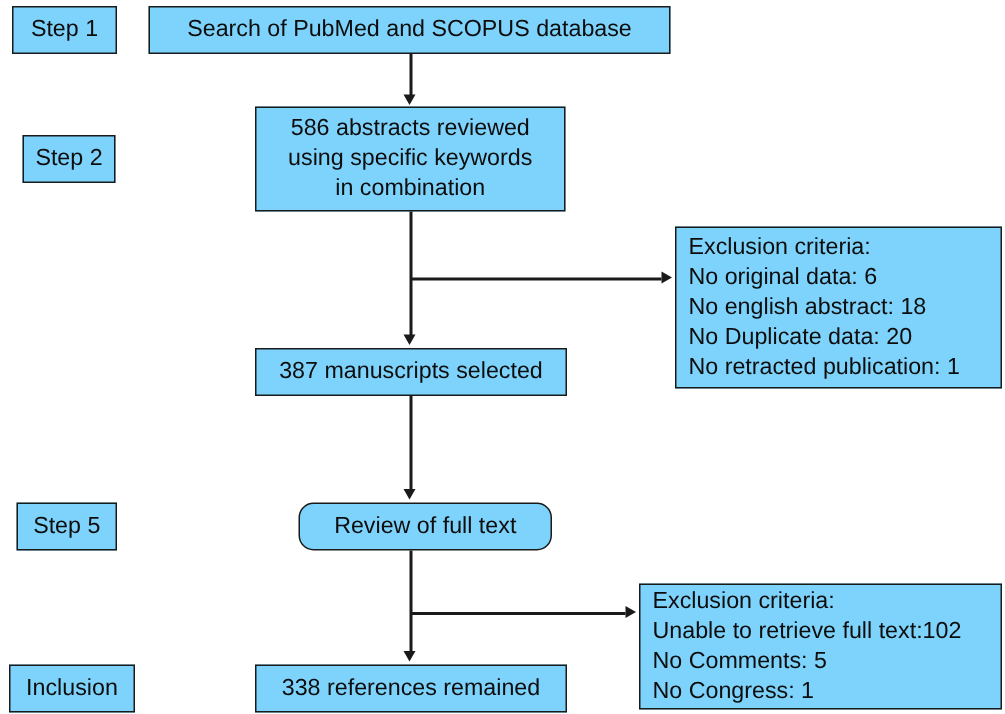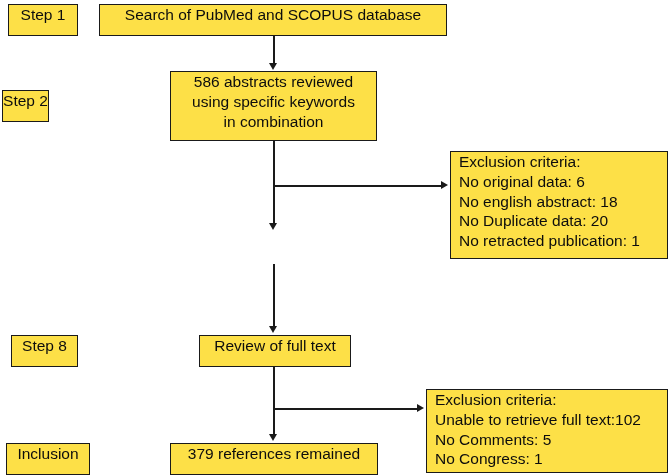--- a/index.html
+++ b/index.html
@@ -19,22 +19,23 @@
     height: 476px;
     background: #ffffff;
     overflow: hidden;
   }
 
   
   .box {
     position: absolute;
     box-sizing: border-box;
     border: 1.6px solid #1a1a1a;
-    background: #fde047;
+    background: #7dd3fc;
     display: flex;
+    align-items: center;
     justify-content: center;
     font-size: 15.5px;
     line-height: 1.28;
     color: #0d0d0d;
     text-align: center;
     white-space: pre-line;
   }
   .box.left-align {
     justify-content: flex-start;
     text-align: left;
@@ -76,49 +77,52 @@
 </style>
 </head>
 <body>
 
 <div id="canvas">
 
   <div class="box step-tag" style="left:8px; top:4px; width:70px; height:32px;">
     <span class="inner">Step 1</span>
   </div>
 
-  <div class="box step-tag" style="left:2px; top:90px; width:47px; height:32px;">
+  <div class="box step-tag" style="left:15px; top:90px; width:62px; height:32px;">
     <span class="inner">Step 2</span>
   </div>
 
   <div class="box step-tag" style="left:11px; top:335px; width:67px; height:32px;">
-    <span class="inner">Step 8</span>
+    <span class="inner">Step 5</span>
   </div>
 
   <div class="box" style="left:99px; top:4px; width:348px; height:32px;">
     <span class="inner">Search of PubMed and SCOPUS database</span>
   </div>
 
   <div class="box step-tag" style="left:6px; top:443px; width:84px; height:32px;">
     <span class="inner">Inclusion</span>
   </div>
 
   <div class="box" style="left:170px; top:71px; width:207px; height:70px;">
     <span class="inner">586 abstracts reviewed
 using specific keywords
 in combination</span>
   </div>
 
+  <div class="box" style="left:170px; top:232px; width:208px; height:32px;">
+    <span class="inner">387 manuscripts selected</span>
+  </div>
 
-  <div class="box" style="left:199px; top:335px; width:152px; height:32px;">
+  <div class="box" style="left:199px; top:335px; width:169px; height:32px;border-radius:10px;">
     <span class="inner">Review of full text</span>
   </div>
 
   <div class="box" style="left:170px; top:443px; width:208px; height:32px;">
-    <span class="inner">379 references remained</span>
+    <span class="inner">338 references remained</span>
   </div>
 
   <div class="box left-align" style="left:450px; top:131px; width:218px; height:108px;">
     <span class="inner">Exclusion criteria:
 No original data: 6
 No english abstract: 18
 No Duplicate data: 20
 No retracted publication: 1</span>
   </div>
 

